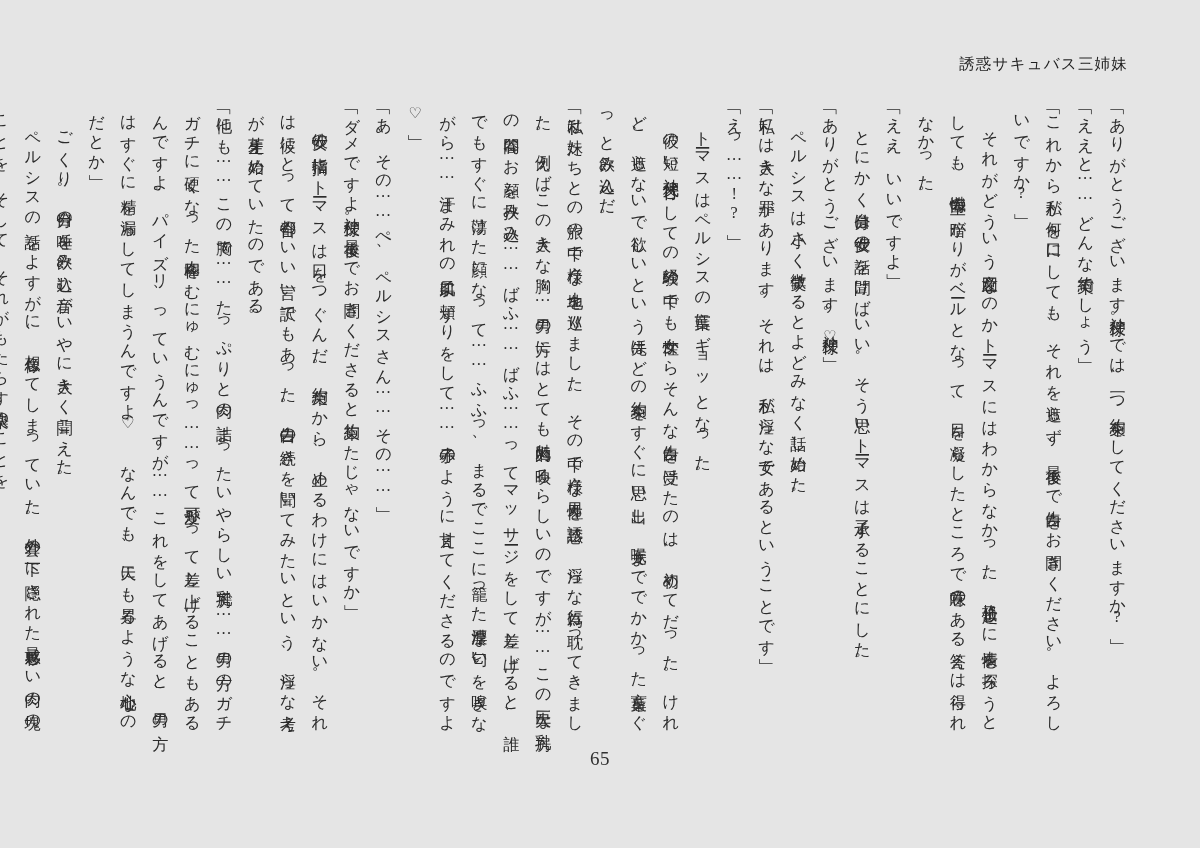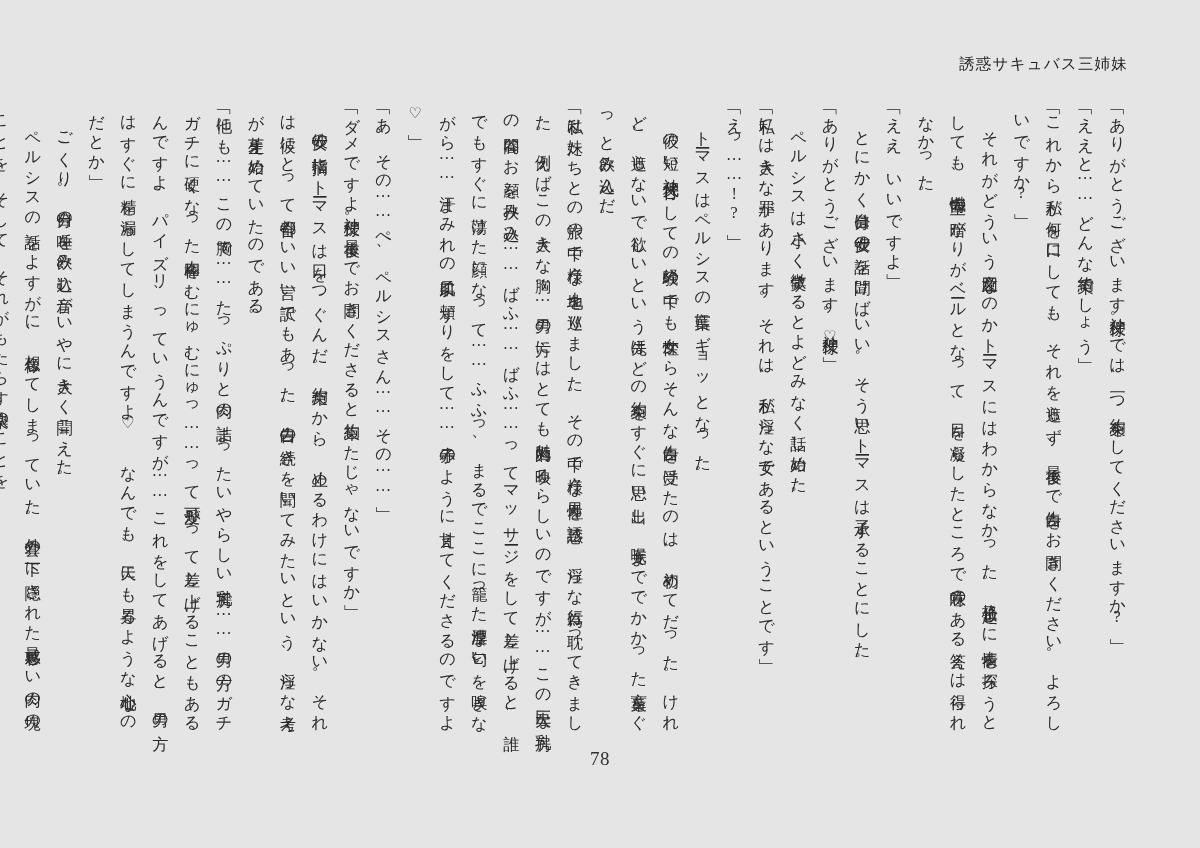--- a/index.html
+++ b/index.html
@@ -104,15 +104,15 @@
       <p class="indent">彼の短い神父代行としての経験の中でも女性からそんな告白を受けたのは、初めてだった。けれど、遮らないで欲しいという先ほどの約束をすぐに思い出し、喉元まででかかった言葉をぐっと飲み込んだ。</p>
       <p>「私は妹たちとの旅の中で様々な土地を巡りました。その中で様々な男性を誘惑し、淫らな行為に耽ってきました。例えばこの大きな胸……男の方にはとても魅力的に映るらしいのですが……この巨大な乳房の谷間にお顔を挟み込み……ばふ……ばふ……ってマッサージをして差し上げると、誰でもすぐに蕩けた顔になって……ふふっ、まるでここに籠った濃厚な匂いを嗅ぎながら……汗まみれの柔肌に頬ずりをして……赤子のように甘えてくださるのですよ<span class="heart">♡</span>」</p>
       <p>「あ、その……ぺ、ペルシスさん……その……」</p>
       <p>「ダメですよ神父様。最後までお聞きくださると約束したじゃないですか」</p>
       <p class="indent">彼女の指摘にトーマスは口をつぐんだ。約束だから、止めるわけにはいかない。それは彼にとって都合のいい言い訳でもあった。告白の続きを聞いてみたいという、淫らな考えが芽生え始めていたのである。</p>
       <p>「他にも……この胸で……たっぷりと肉の詰まったいやらしい乳房で……男の方のガチガチに硬くなった肉棒をむにゅむにゅっ……って可愛がって差し上げることもあるんですよ。パイズリ、っていうんですが……これをしてあげると、男の方はすぐに精を漏らしてしまうんですよ<span class="heart">♡</span> なんでも、天にも昇るような心地なのだとか」</p>
       <p class="indent">ごくり。自分の唾を飲み込む音がいやに大きく聞こえた。</p>
       <p class="indent">ペルシスの話をよすがに、想像してしまっていた。外套の下に隠された量感夥しい肉の塊のことを、そして、それがもたらす快楽のことを。</p>
     </div>
 
-  <div class="folio">78</div>
+  <div class="folio">65</div>
 
 </div>
 
 </body></html>

